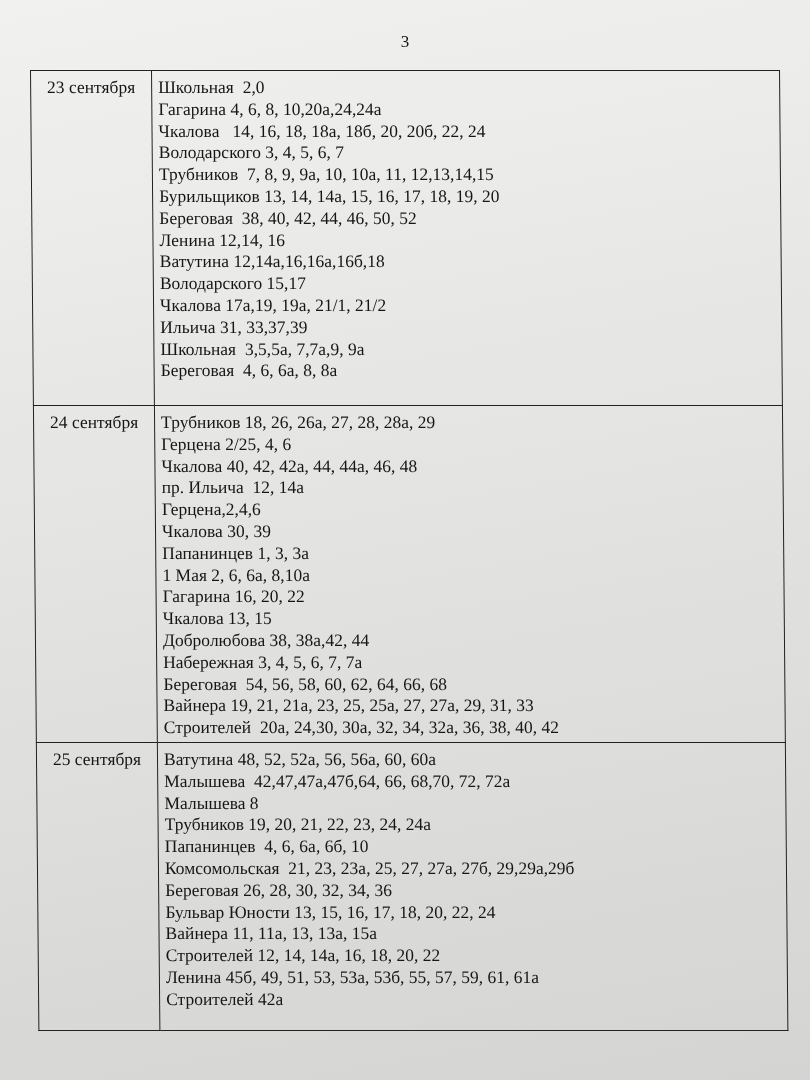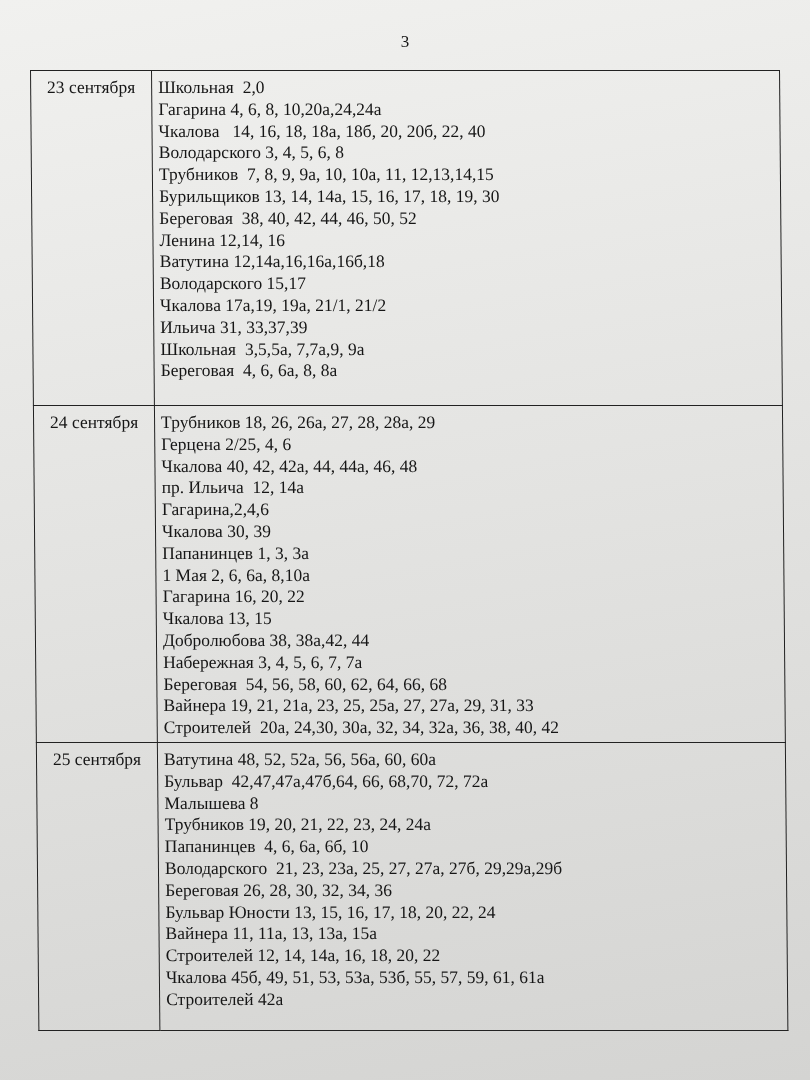--- a/index.html
+++ b/index.html
@@ -41,65 +41,65 @@
 
 <div class="page-number">3</div>
 
 <table class="schedule">
   <tbody id="schedule-body">
       <tr class="row-0">
         <td class="date-cell">23 сентября</td>
         <td class="addr-cell">
           <div class="addr-line">Школьная  2,0</div>
           <div class="addr-line">Гагарина 4, 6, 8, 10,20а,24,24а</div>
-          <div class="addr-line">Чкалова   14, 16, 18, 18а, 18б, 20, 20б, 22, 40</div>
-          <div class="addr-line">Володарского 3, 4, 5, 6, 8</div>
+          <div class="addr-line">Чкалова   14, 16, 18, 18а, 18б, 20, 20б, 22, 24</div>
+          <div class="addr-line">Володарского 3, 4, 5, 6, 7</div>
           <div class="addr-line">Трубников  7, 8, 9, 9а, 10, 10а, 11, 12,13,14,15</div>
-          <div class="addr-line">Бурильщиков 13, 14, 14а, 15, 16, 17, 18, 19, 30</div>
+          <div class="addr-line">Бурильщиков 13, 14, 14а, 15, 16, 17, 18, 19, 20</div>
           <div class="addr-line">Береговая  38, 40, 42, 44, 46, 50, 52</div>
           <div class="addr-line">Ленина 12,14, 16</div>
           <div class="addr-line">Ватутина 12,14а,16,16а,16б,18</div>
           <div class="addr-line">Володарского 15,17</div>
           <div class="addr-line">Чкалова 17а,19, 19а, 21/1, 21/2</div>
           <div class="addr-line">Ильича 31, 33,37,39</div>
           <div class="addr-line">Школьная  3,5,5а, 7,7а,9, 9а</div>
           <div class="addr-line">Береговая  4, 6, 6а, 8, 8а</div>
         </td>
       </tr>
       <tr class="row-1">
         <td class="date-cell">24 сентября</td>
         <td class="addr-cell">
           <div class="addr-line">Трубников 18, 26, 26а, 27, 28, 28а, 29</div>
           <div class="addr-line">Герцена 2/25, 4, 6</div>
           <div class="addr-line">Чкалова 40, 42, 42а, 44, 44а, 46, 48</div>
           <div class="addr-line">пр. Ильича  12, 14а</div>
-          <div class="addr-line">Гагарина,2,4,6</div>
+          <div class="addr-line">Герцена,2,4,6</div>
           <div class="addr-line">Чкалова 30, 39</div>
           <div class="addr-line">Папанинцев 1, 3, 3а</div>
           <div class="addr-line">1 Мая 2, 6, 6а, 8,10а</div>
           <div class="addr-line">Гагарина 16, 20, 22</div>
           <div class="addr-line">Чкалова 13, 15</div>
           <div class="addr-line">Добролюбова 38, 38а,42, 44</div>
           <div class="addr-line">Набережная 3, 4, 5, 6, 7, 7а</div>
           <div class="addr-line">Береговая  54, 56, 58, 60, 62, 64, 66, 68</div>
           <div class="addr-line">Вайнера 19, 21, 21а, 23, 25, 25а, 27, 27а, 29, 31, 33</div>
           <div class="addr-line">Строителей  20а, 24,30, 30а, 32, 34, 32а, 36, 38, 40, 42</div>
         </td>
       </tr>
       <tr class="row-2">
         <td class="date-cell">25 сентября</td>
         <td class="addr-cell">
           <div class="addr-line">Ватутина 48, 52, 52а, 56, 56а, 60, 60а</div>
-          <div class="addr-line">Бульвар  42,47,47а,47б,64, 66, 68,70, 72, 72а</div>
+          <div class="addr-line">Малышева  42,47,47а,47б,64, 66, 68,70, 72, 72а</div>
           <div class="addr-line">Малышева 8</div>
           <div class="addr-line">Трубников 19, 20, 21, 22, 23, 24, 24а</div>
           <div class="addr-line">Папанинцев  4, 6, 6а, 6б, 10</div>
-          <div class="addr-line">Володарского  21, 23, 23а, 25, 27, 27а, 27б, 29,29а,29б</div>
+          <div class="addr-line">Комсомольская  21, 23, 23а, 25, 27, 27а, 27б, 29,29а,29б</div>
           <div class="addr-line">Береговая 26, 28, 30, 32, 34, 36</div>
           <div class="addr-line">Бульвар Юности 13, 15, 16, 17, 18, 20, 22, 24</div>
           <div class="addr-line">Вайнера 11, 11а, 13, 13а, 15а</div>
           <div class="addr-line">Строителей 12, 14, 14а, 16, 18, 20, 22</div>
-          <div class="addr-line">Чкалова 45б, 49, 51, 53, 53а, 53б, 55, 57, 59, 61, 61а</div>
+          <div class="addr-line">Ленина 45б, 49, 51, 53, 53а, 53б, 55, 57, 59, 61, 61а</div>
           <div class="addr-line">Строителей 42а</div>
         </td>
       </tr>
     </tbody>
 </table>
 
 </body></html>

